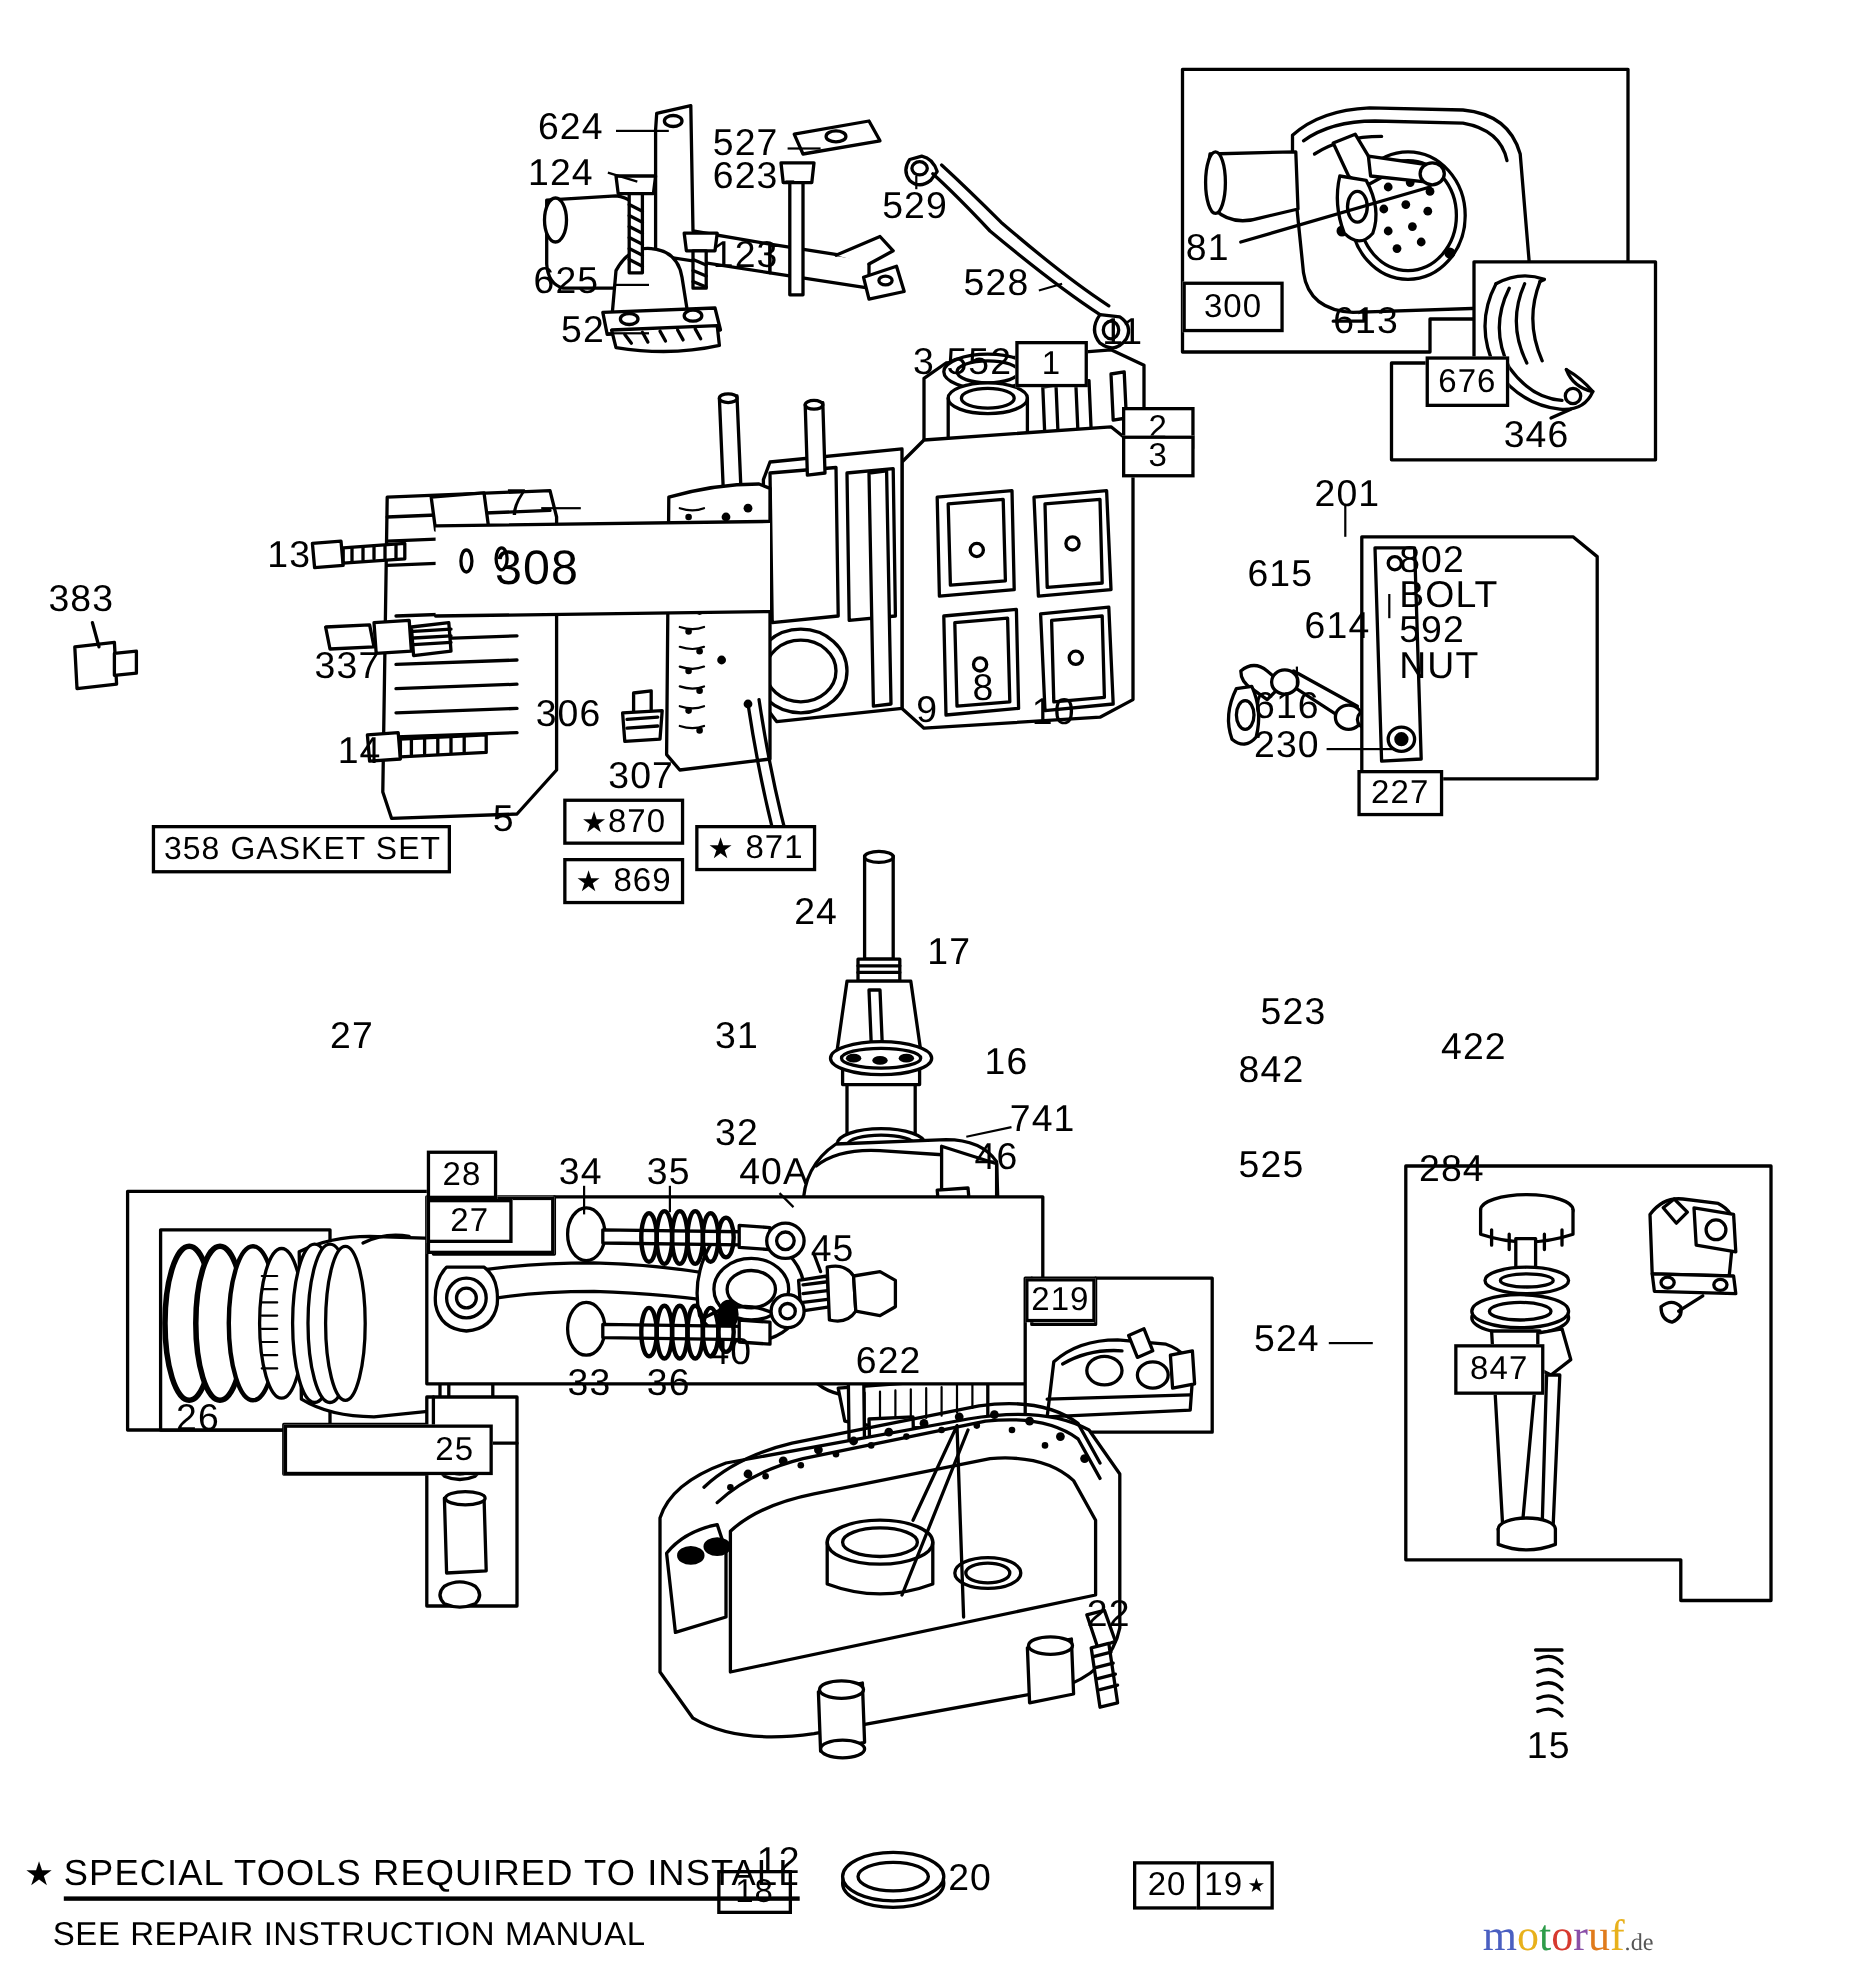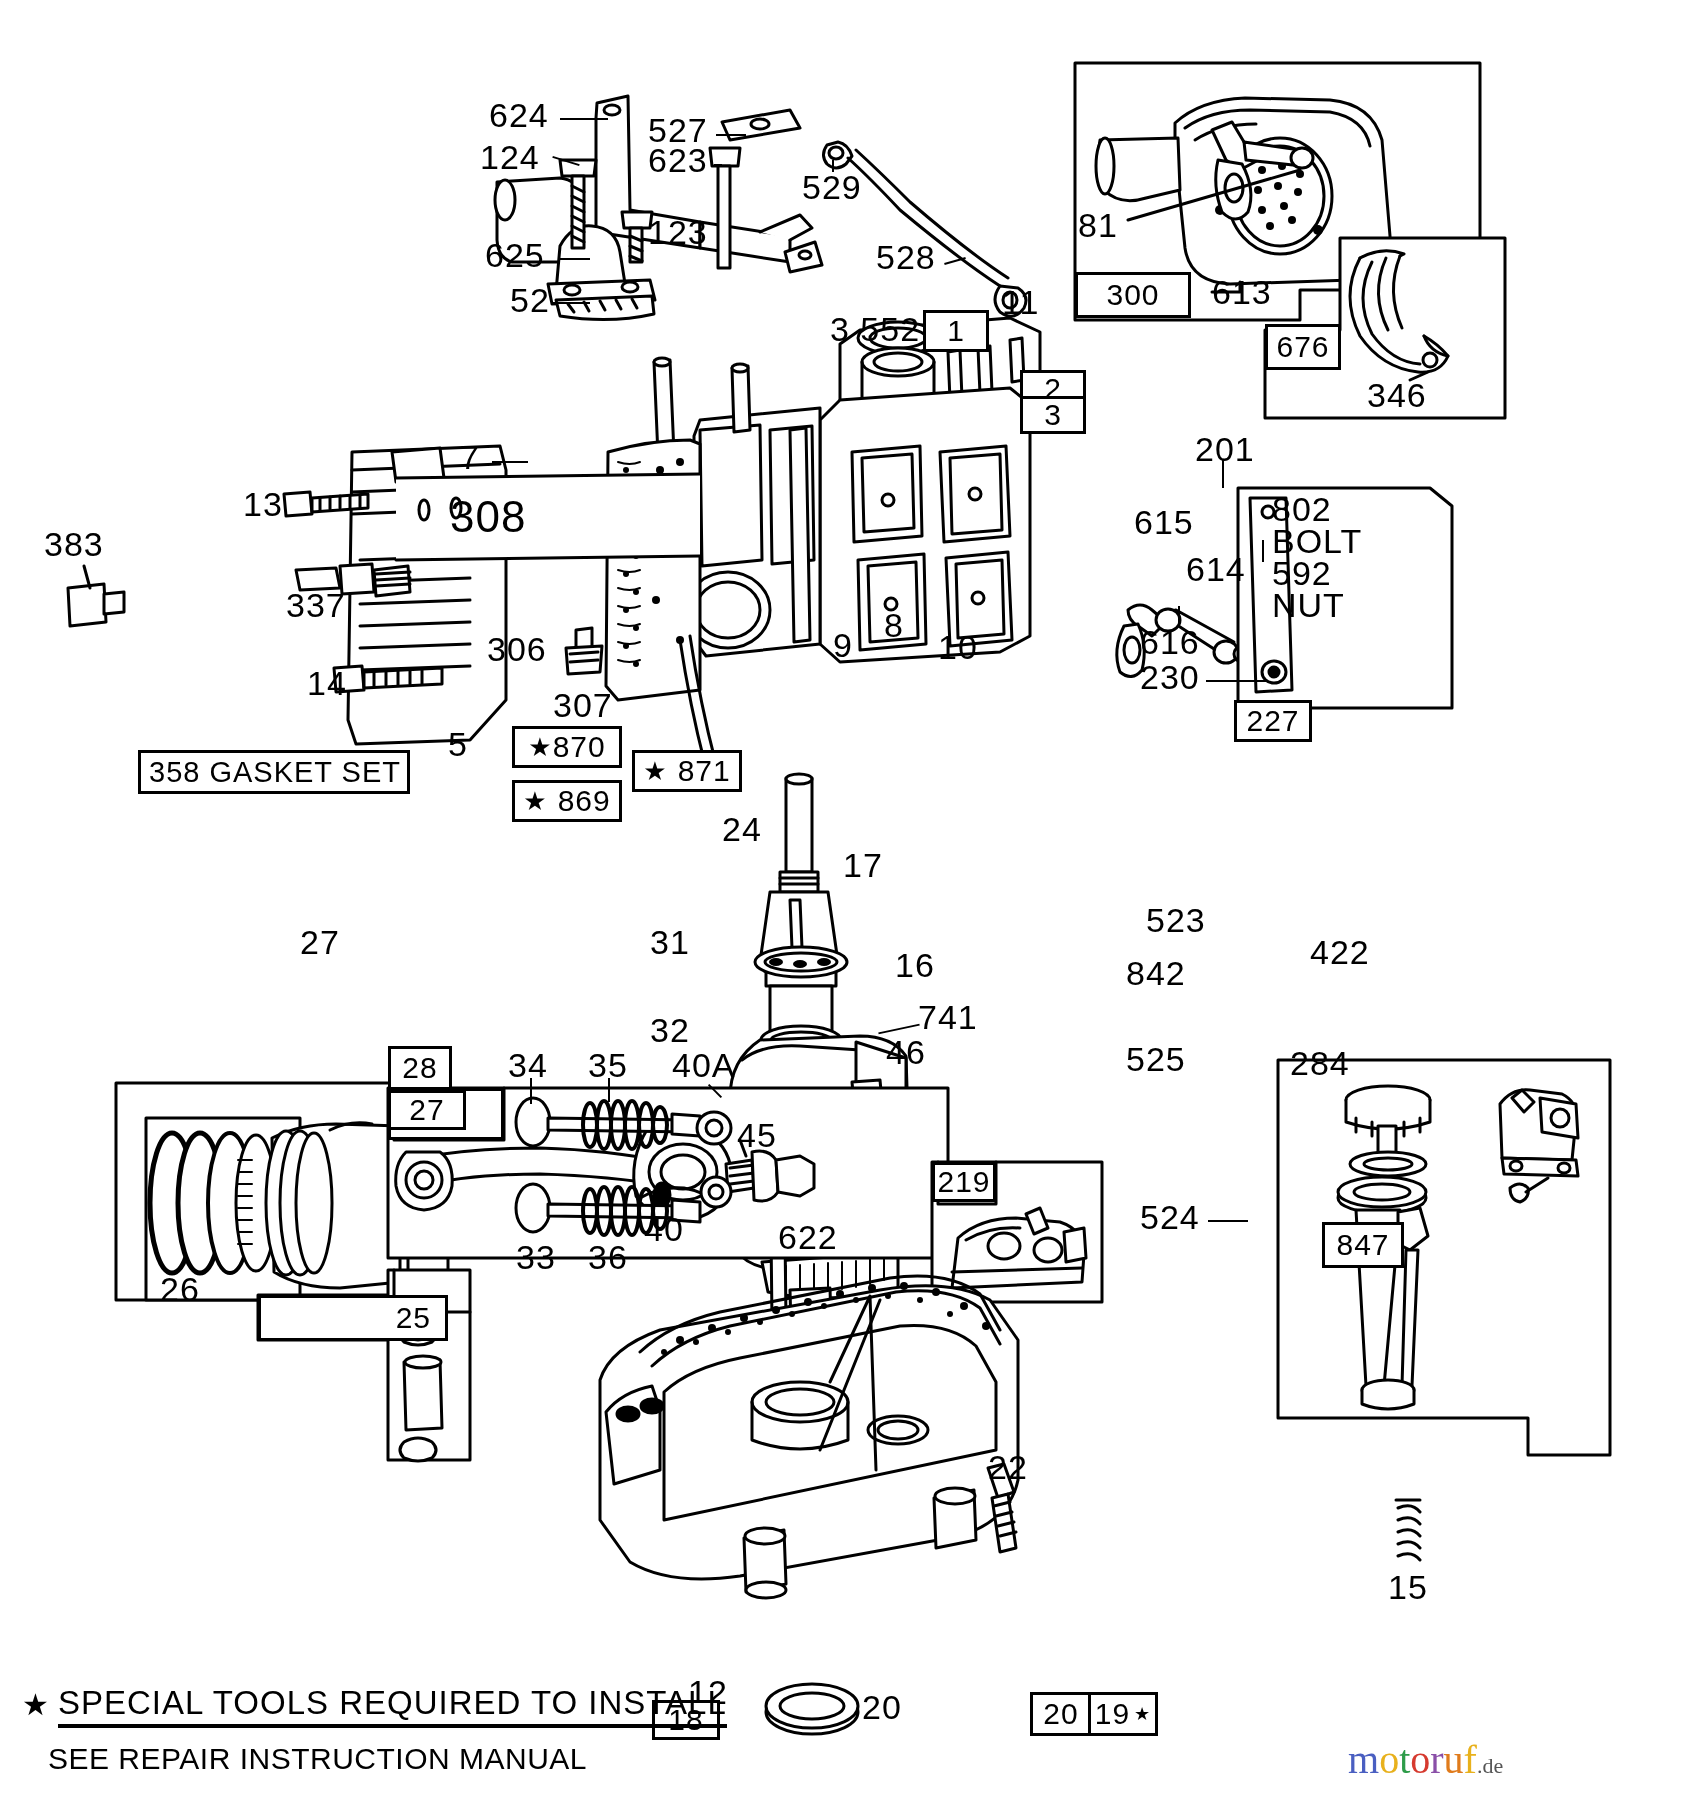--- a/index.html
+++ b/index.html
@@ -531,23 +531,23 @@
 <div class="cal s34" style="left:802px;top:170px">529</div>
 <div class="ld ldv" style="left:832px;top:160px;height:12px"></div>
 
 <div class="cal s34" style="left:876px;top:240px">528</div>
 <div class="ld ldh" style="left:944px;top:260px;width:22px;transform:rotate(-16deg)"></div>
 
 <div class="cal s34" style="left:1002px;top:285px">11</div>
 
 <div class="cal s34" style="left:1078px;top:208px">81</div>
 <div class="cal s34" style="left:1212px;top:275px">613</div>
-<div class="bx" style="left:1075px;top:272px;width:116px;height:46px">300</div>
-
-<div class="bx" style="left:1265px;top:324px;width:76px;height:46px">676</div>
+<div class="bx" style="left:1075px;top:256px;width:92px;height:46px">300</div>
+
+<div class="bx" style="left:1296px;top:324px;width:76px;height:46px">676</div>
 <div class="cal s34" style="left:1367px;top:378px">346</div>
 
 <div class="cal s34" style="left:830px;top:312px">3 552</div>
 <div class="bx" style="left:923px;top:310px;width:66px;height:42px">1</div>
 <div class="bx" style="left:1020px;top:370px;width:66px;height:38px">2</div>
 <div class="bx" style="left:1020px;top:396px;width:66px;height:38px">3</div>
 
 <div class="cal s34" style="left:460px;top:440px">7</div>
 <div class="ld ldh" style="left:492px;top:461px;width:36px"></div>
 

